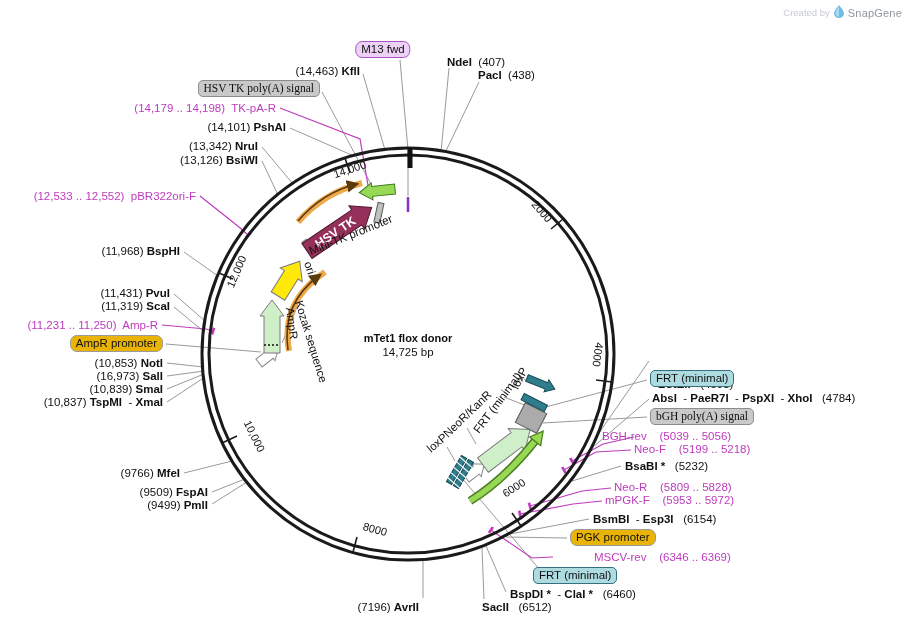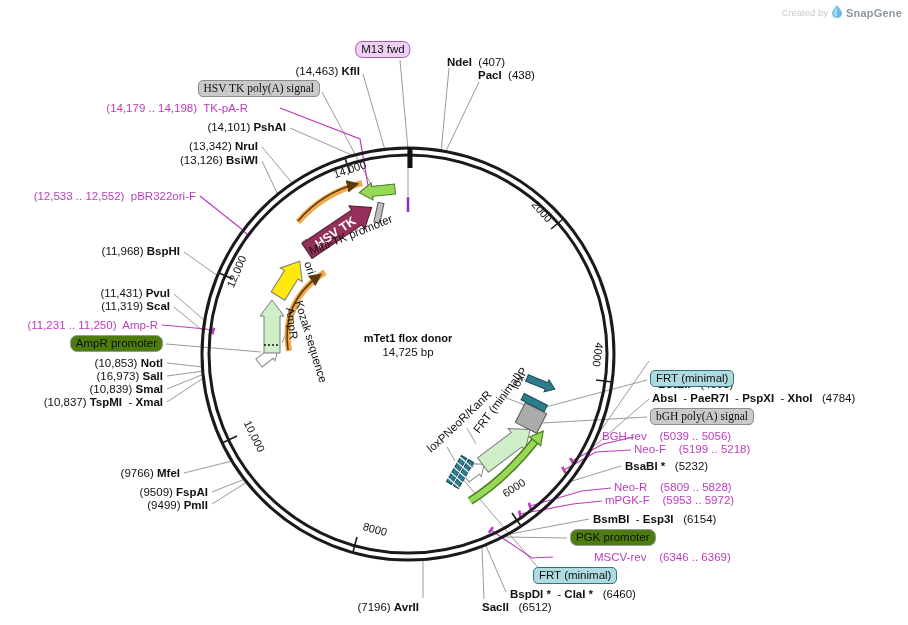--- a/index.html
+++ b/index.html
@@ -9,27 +9,27 @@
   .callout{position:absolute;white-space:pre;font-size:11.5px;line-height:16px;color:#111;}
   .callout.alc{transform:translateX(-50%);}
   .seg-enz{font-weight:bold;color:#111;}
   .seg-pos{color:#111;}
   .seg-primer{color:#BE3BBE;}
   .seg-feat{color:#111;}
   .boxed{border:1px solid #999;border-radius:7px;padding:0 5px;line-height:15px;height:15px;}
   .box-purple{background:#EDD2F5;border-color:#A855C8;}
   .box-gray{background:#C9C9C9;border-color:#8c8c8c;border-radius:5px;font-family:Liberation Serif, serif;}
   .box-cyan{background:#AEDBE0;border-color:#35707E;border-radius:5px;}
-  .box-white{background:#4d7c0f;border-color:#9a9a9a;}
+  .box-white{background:#eab308;border-color:#9a9a9a;}
   #title-block{position:absolute;left:408px;top:332px;transform:translateX(-50%);text-align:center;}
   #plasmid-title{font-size:11px;font-weight:bold;white-space:nowrap;}
   #plasmid-length{font-size:11.5px;margin-top:2px;}
   #watermark{position:absolute;right:6px;top:5px;display:flex;align-items:center;gap:4px;font-size:9.5px;}
   #wm-created{color:#c6cbd1;}
-  #wm-brand{color:#8f979e;font-weight:bold;font-size:11px;letter-spacing:.2px;}
+  #wm-brand{color:#8f979e;font-weight:normal;font-size:11px;letter-spacing:.2px;}
   svg text{font-family:"Liberation Sans",sans-serif;}
   .ticktext{font-size:11px;fill:#111;}
   .innerlabel{font-size:11.5px;fill:#111;}
 </style>
 </head>
 <body>
 
 <div id="stage">
 
   <svg id="maplayer" width="908" height="625" viewBox="0 0 908 625">
@@ -223,21 +223,21 @@
     <div id="plasmid-title">mTet1 flox donor</div>
     <div id="plasmid-length">14,725 bp</div>
   </div>
 
   <div id="callouts">
       <div class="callout boxed box-purple alc" style="top: 41px; left: 383px;"><span class="seg-feat">M13 fwd</span></div>
       <div class="callout" style="top: 54px; left: 447px;"><span class="seg-enz">NdeI</span><span class="seg-pos">  (407)</span></div>
       <div class="callout" style="top: 67px; left: 478px;"><span class="seg-enz">PacI</span><span class="seg-pos">  (438)</span></div>
       <div class="callout" style="top: 63px; right: 548px;"><span class="seg-pos">(14,463) </span><span class="seg-enz">KflI</span></div>
       <div class="callout boxed box-gray" style="top: 80px; right: 588px;"><span class="seg-feat">HSV TK poly(A) signal</span></div>
-      <div class="callout" style="top: 100px; right: 660px;"><span class="seg-primer">(14,179 .. 14,198)  TK-pA-R</span></div>
+      <div class="callout" style="top: 100px; right: 632px;"><span class="seg-primer">(14,179 .. 14,198)  TK-pA-R</span></div>
       <div class="callout" style="top: 119px; right: 622px;"><span class="seg-pos">(14,101) </span><span class="seg-enz">PshAI</span></div>
       <div class="callout" style="top: 138px; right: 650px;"><span class="seg-pos">(13,342) </span><span class="seg-enz">NruI</span></div>
       <div class="callout" style="top: 152px; right: 650px;"><span class="seg-pos">(13,126) </span><span class="seg-enz">BsiWI</span></div>
       <div class="callout" style="top: 188px; right: 712px;"><span class="seg-primer">(12,533 .. 12,552)  pBR322ori-F</span></div>
       <div class="callout" style="top: 243px; right: 728px;"><span class="seg-pos">(11,968) </span><span class="seg-enz">BspHI</span></div>
       <div class="callout" style="top: 285px; right: 738px;"><span class="seg-pos">(11,431) </span><span class="seg-enz">PvuI</span></div>
       <div class="callout" style="top: 298px; right: 738px;"><span class="seg-pos">(11,319) </span><span class="seg-enz">ScaI</span></div>
       <div class="callout" style="top: 317px; right: 750px;"><span class="seg-primer">(11,231 .. 11,250)  Amp-R</span></div>
       <div class="callout boxed box-white" style="top: 335px; right: 745px;"><span class="seg-feat">AmpR promoter</span></div>
       <div class="callout" style="top: 355px; right: 745px;"><span class="seg-pos">(10,853) </span><span class="seg-enz">NotI</span></div>

